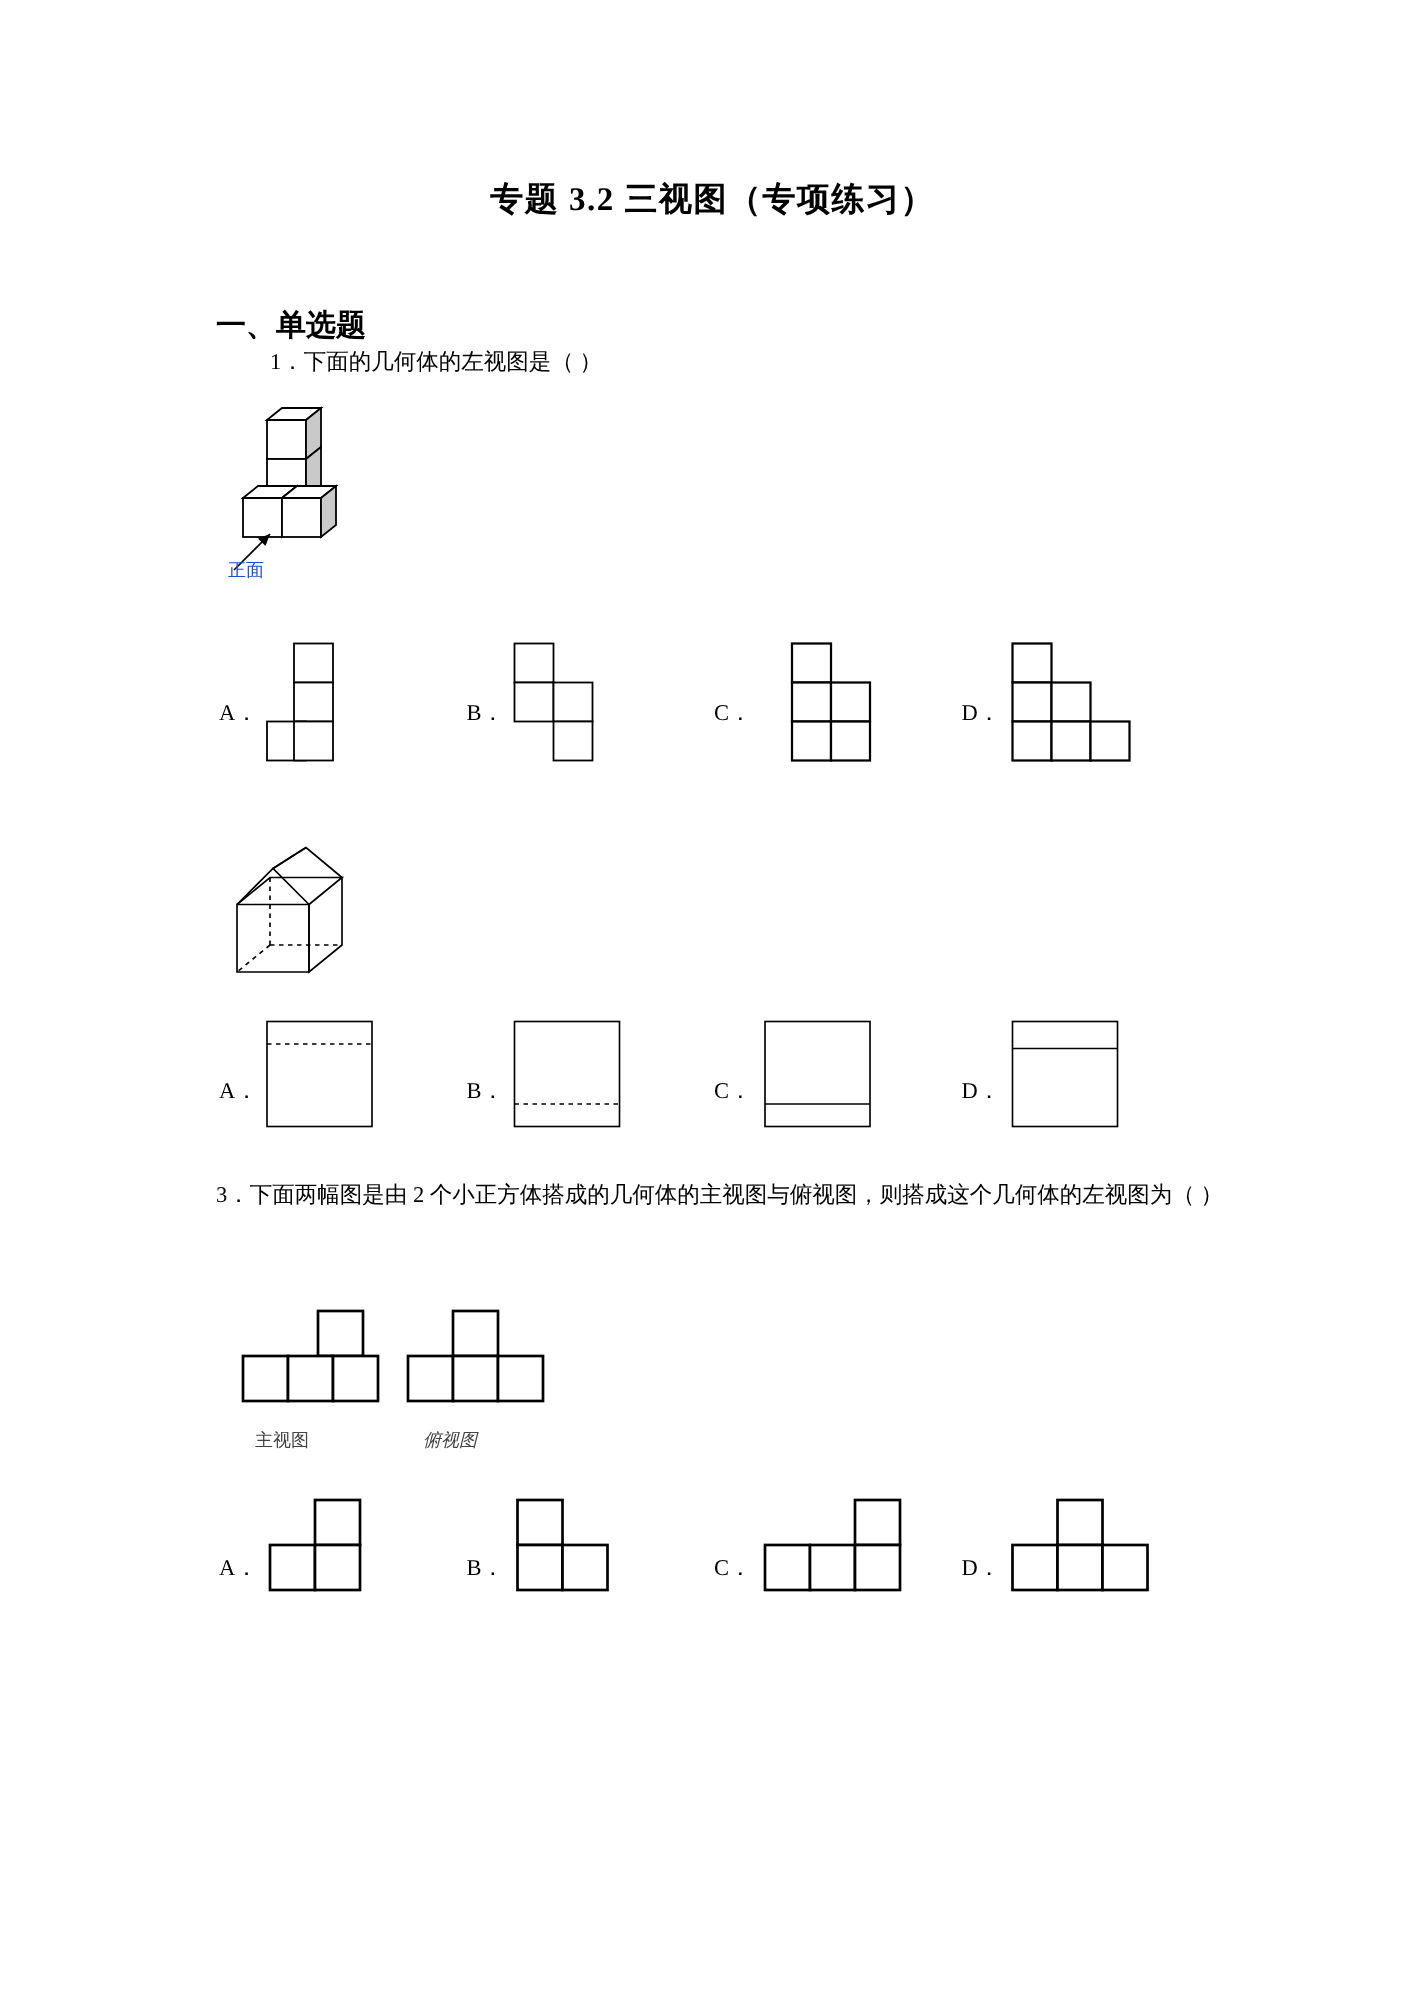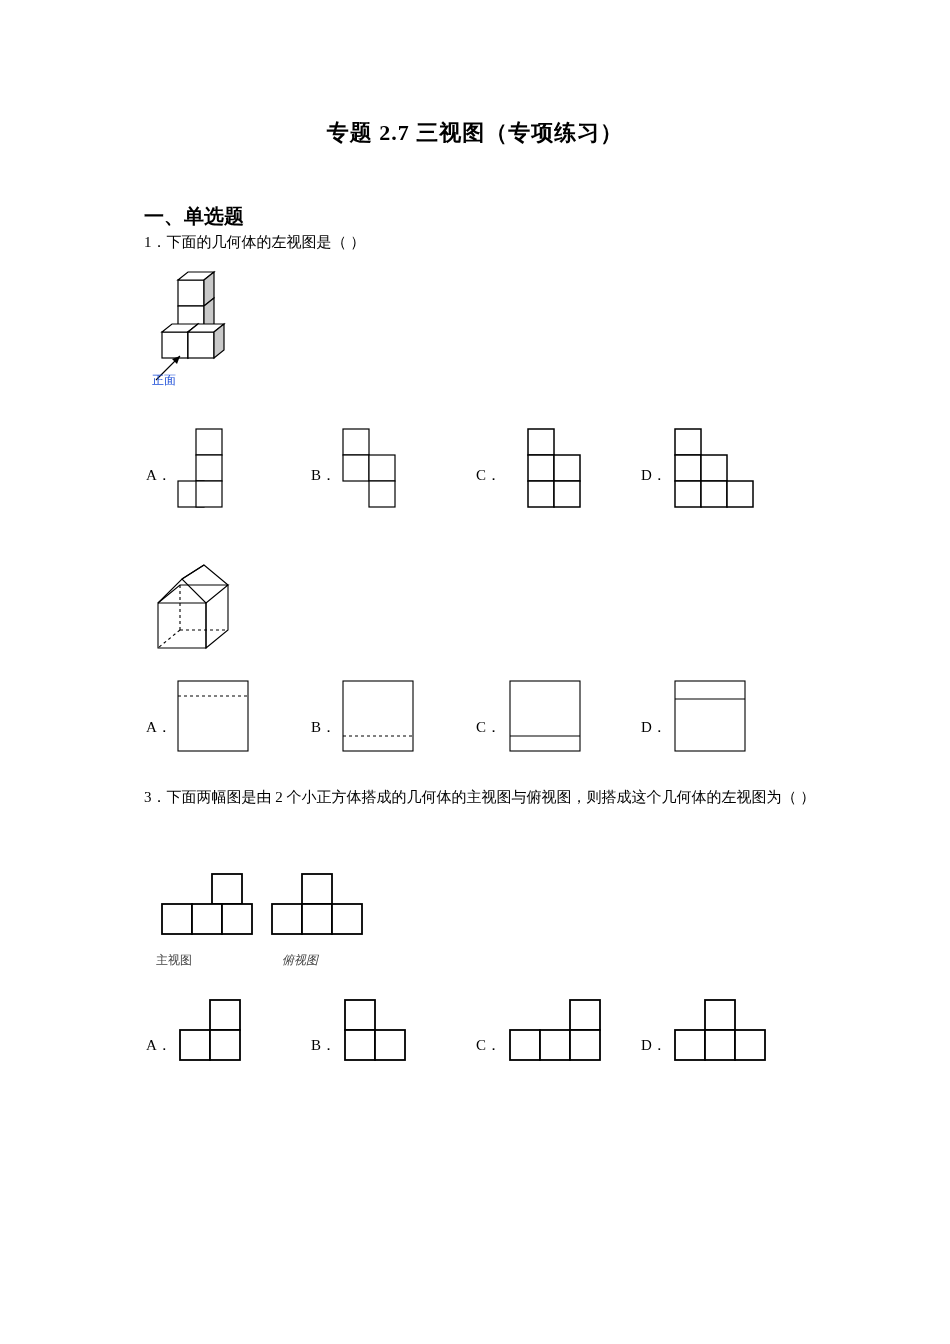--- a/index.html
+++ b/index.html
@@ -58,25 +58,25 @@
     font-size: 12px;
     color: #444;
     font-family: "Liberation Sans", sans-serif;
   }
 </style>
 </head>
 <body>
 
 <div class="page">
 
-  <div class="title">专题 2.7   三视图（专项练习）</div>
+  <div class="title">专题 3.2   三视图（专项练习）</div>
 
   <div class="section-head">一、单选题</div>
 
-  <div class="q" style="top:228px;">1．下面的几何体的左视图是（  ）</div>
+  <div class="q" style="top:228px;margin-left:36px;">1．下面的几何体的左视图是（  ）</div>
 
   <div class="fig" style="left:150px; top:270px;">
     <svg width="110" height="120" viewBox="0 0 110 120">
       <g fill="none" stroke="#000" stroke-width="1.2">
 
         <rect x="28" y="10" width="26" height="26" fill="#fff"></rect>
         <polygon points="28,10 38,2 64,2 54,10" fill="#fff"></polygon>
         <polygon points="54,10 64,2 64,28 54,36" fill="#c9c9c9"></polygon>
 
         <rect x="28" y="36" width="26" height="26" fill="#fff"></rect>
@@ -209,21 +209,21 @@
   <div class="fig" style="left:160px; top:872px;">
     <svg width="100" height="70" viewBox="0 0 100 70">
       <g fill="#fff" stroke="#000" stroke-width="1.8">
         <rect x="52" y="2" width="30" height="30"></rect>
         <rect x="2" y="32" width="30" height="30"></rect>
         <rect x="32" y="32" width="30" height="30"></rect>
         <rect x="62" y="32" width="30" height="30"></rect>
       </g>
     </svg>
   </div>
-  <div class="cap" style="left:156px; top:952px;">主视图</div>
+  <div class="cap" style="left:170px; top:952px;">主视图</div>
 
   <div class="fig" style="left:270px; top:872px;">
     <svg width="100" height="70" viewBox="0 0 100 70">
       <g fill="#fff" stroke="#000" stroke-width="1.8">
         <rect x="32" y="2" width="30" height="30"></rect>
         <rect x="2" y="32" width="30" height="30"></rect>
         <rect x="32" y="32" width="30" height="30"></rect>
         <rect x="62" y="32" width="30" height="30"></rect>
       </g>
     </svg>

